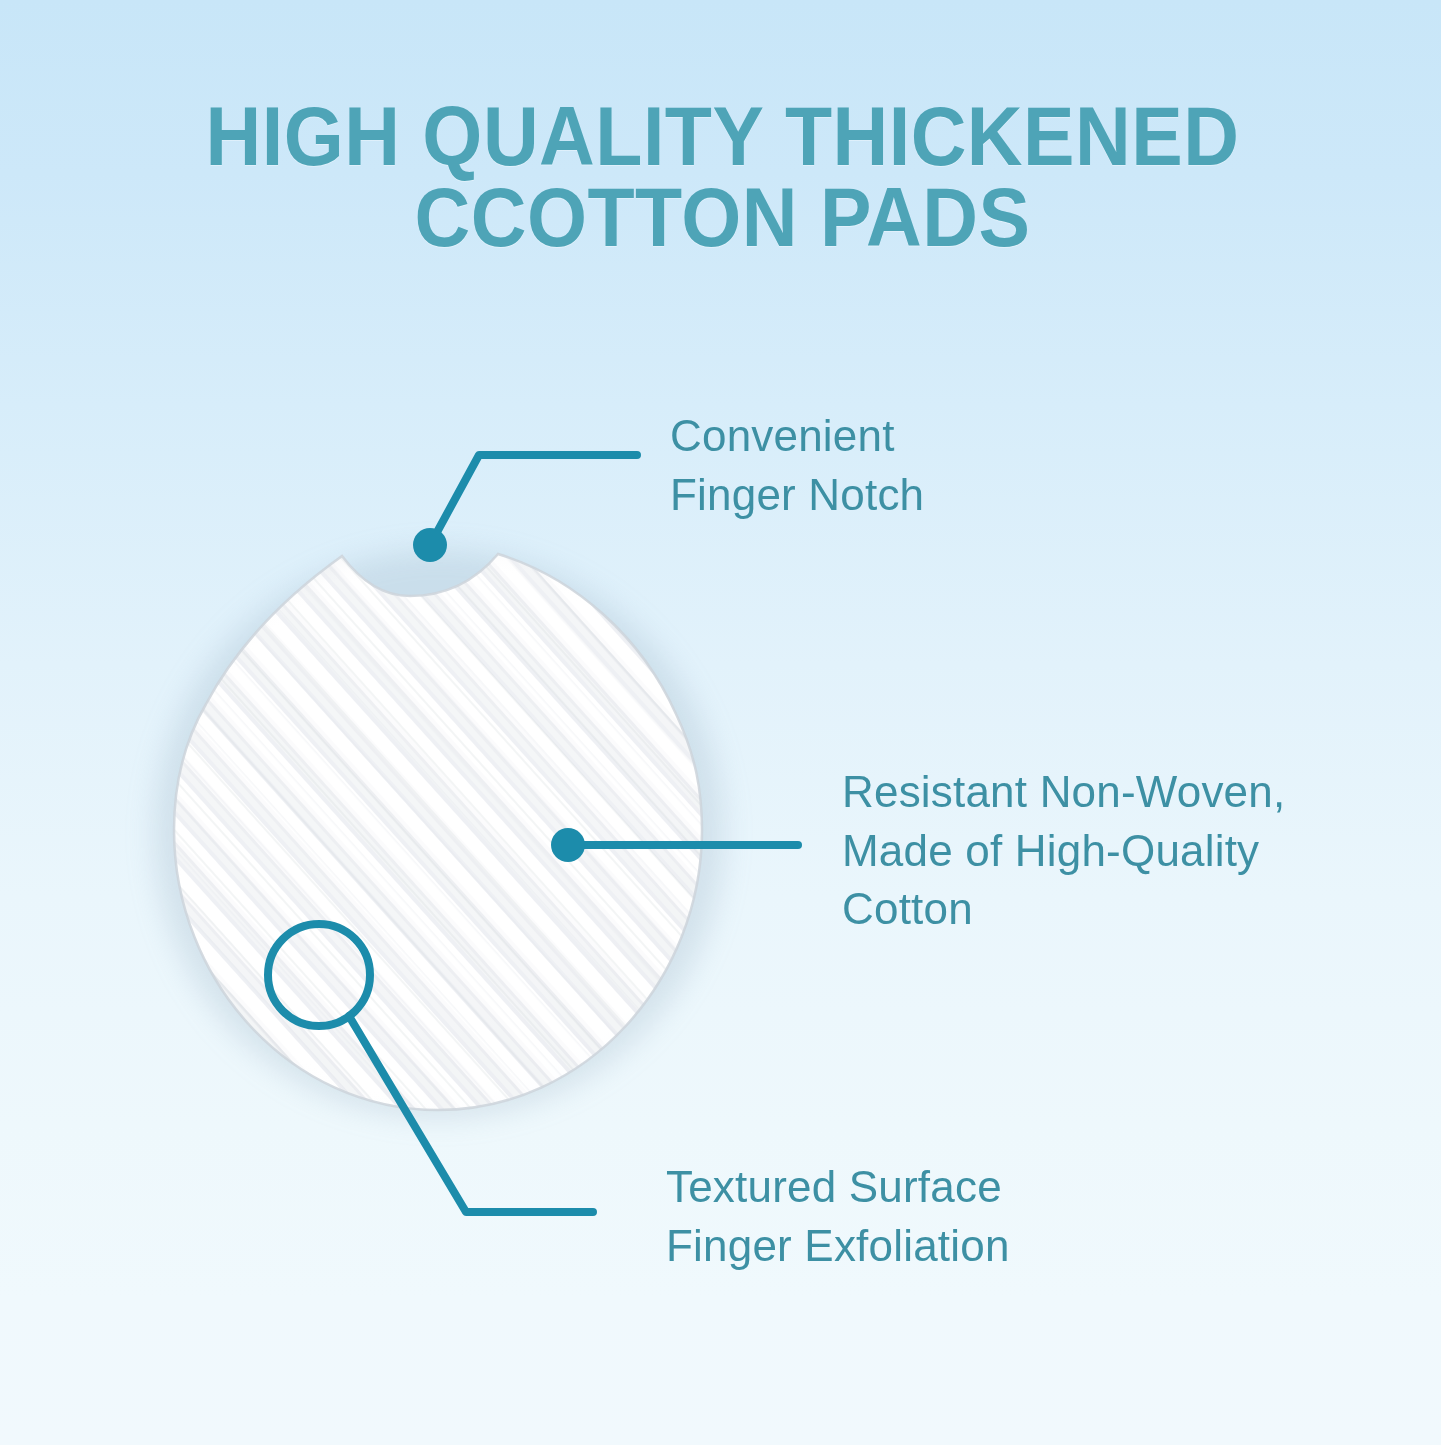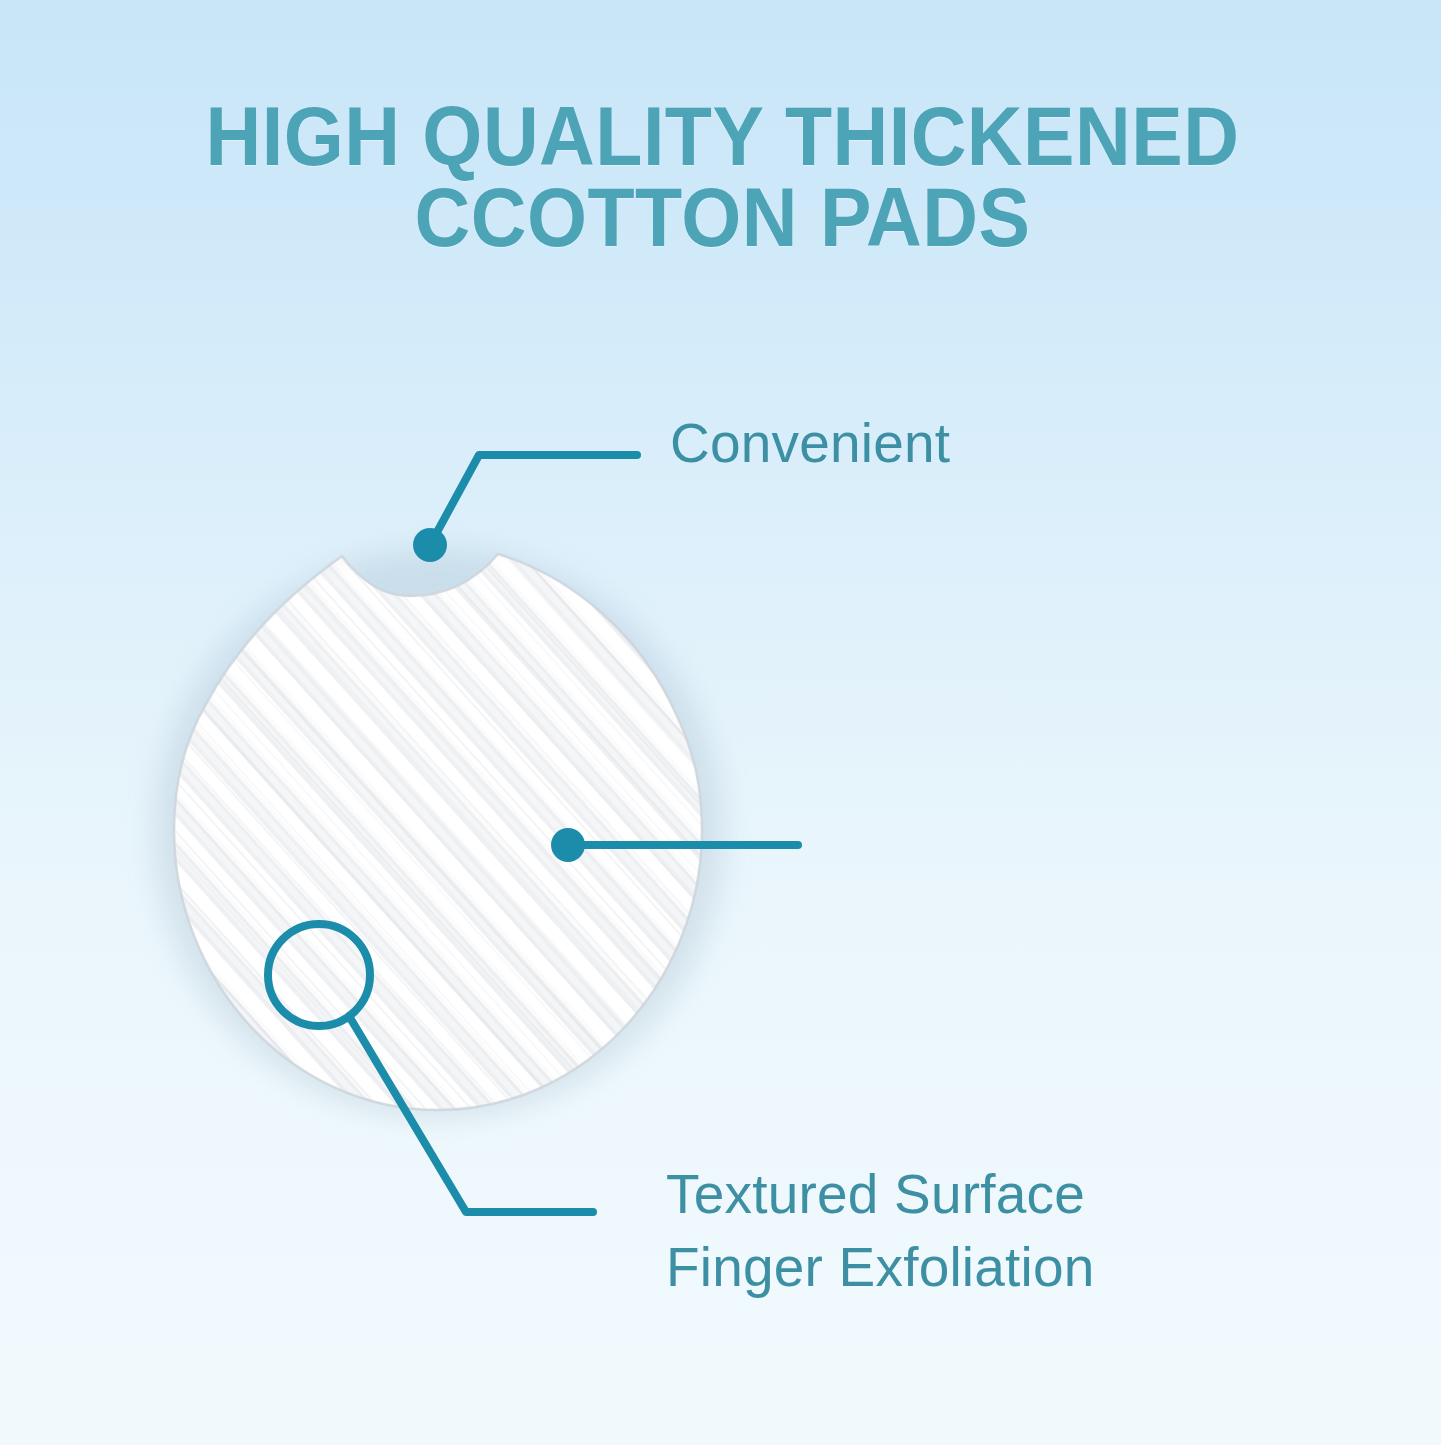--- a/index.html
+++ b/index.html
@@ -83,21 +83,21 @@
     top: 0;
     width: 1445px;
     height: 1445px;
     pointer-events: none;
   }
 
   
   .callout {
     position: absolute;
     color: #3d90a4;
-    font-size: 55px;
+    font-size: 44px;
     line-height: 1.33;
     font-weight: 400;
     letter-spacing: 0.2px;
     white-space: nowrap;
   }
   .callout .ln { display: block; }
 
   #callout-notch   { left: 670px; top: 407px; }
   #callout-fabric  { left: 842px; top: 763px; }
   #callout-texture { left: 630px; top: 1158px; margin-left: 36px; }
@@ -204,21 +204,27 @@
     </g>
 
     <g>
       <circle cx="319" cy="975" r="51" fill="none" stroke="#1c8cab" stroke-width="8"></circle>
       <path d="M 349 1016 L 466 1212 L 593 1212" fill="none" stroke="#1c8cab" stroke-width="8" stroke-linecap="round" stroke-linejoin="round"></path>
     </g>
   </svg>
 
   <div class="callout" id="callout-notch">
     <span class="ln">Convenient</span>
-  </div>
-
+    <span class="ln">Finger Notch</span>
+  </div>
+
+  <div class="callout" id="callout-fabric">
+    <span class="ln">Resistant Non-Woven,</span>
+    <span class="ln">Made of High-Quality</span>
+    <span class="ln">Cotton</span>
+  </div>
 
   <div class="callout" id="callout-texture">
     <span class="ln">Textured Surface</span>
     <span class="ln">Finger Exfoliation</span>
   </div>
 
 </div>
 
 </body></html>

